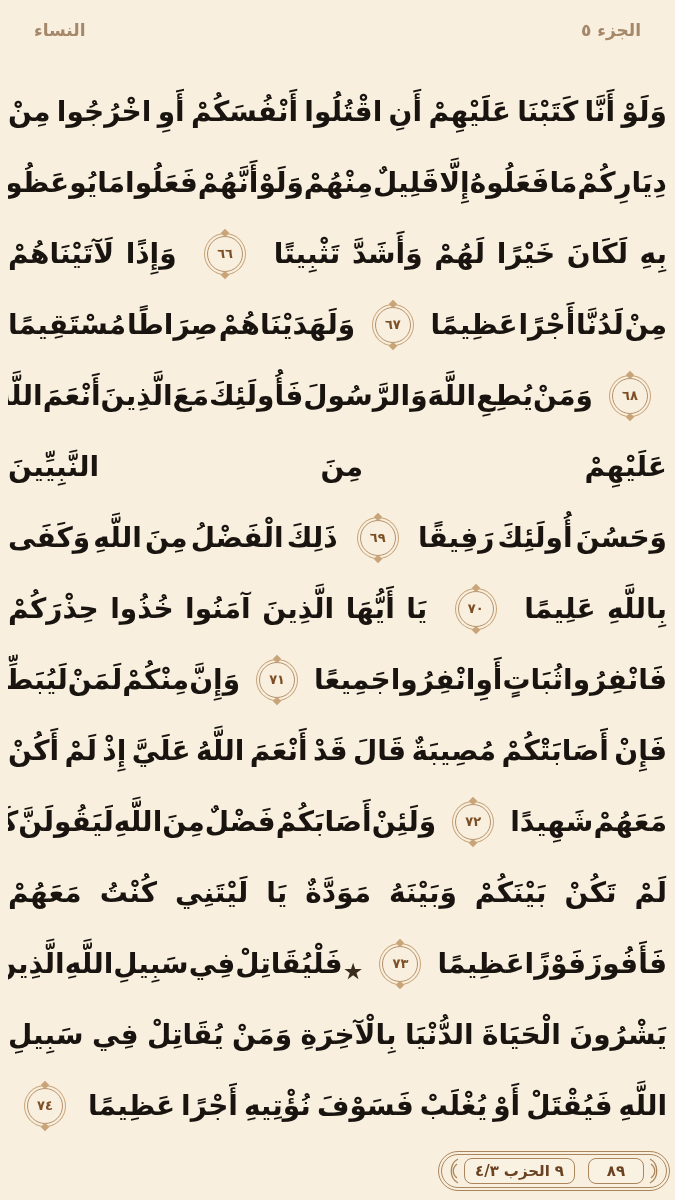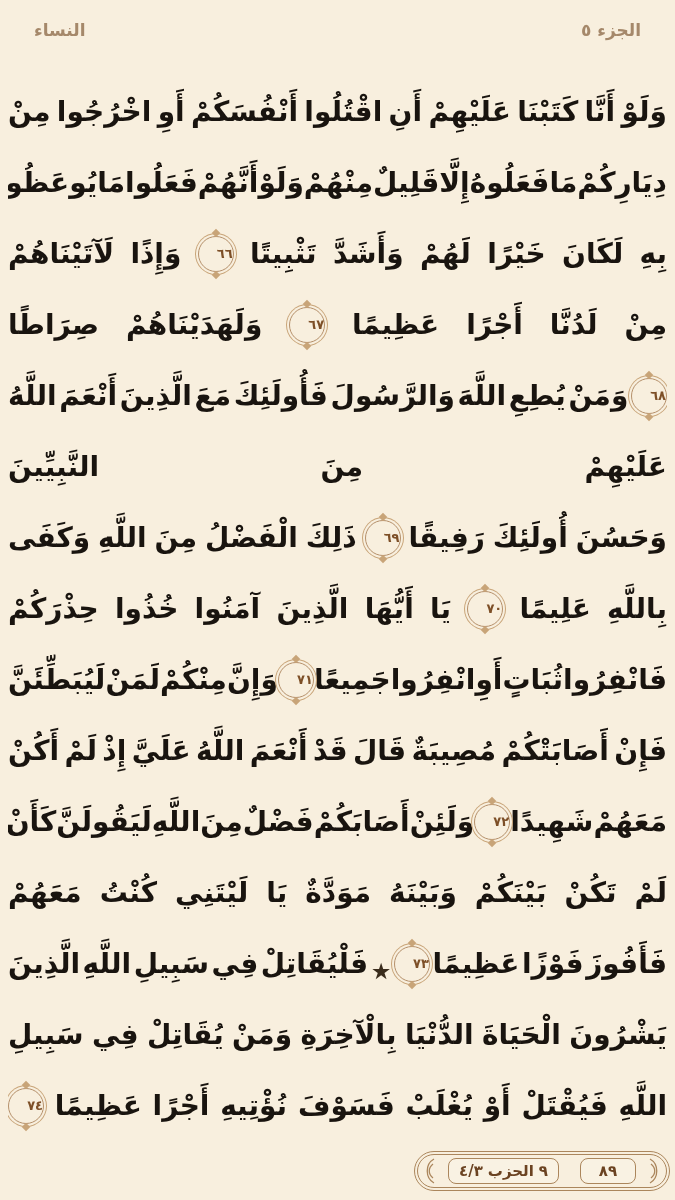--- a/index.html
+++ b/index.html
@@ -19,38 +19,38 @@
   .qline{
     display:flex;direction:rtl;justify-content:space-between;align-items:center;
     height:71px;font-size:28px;font-weight:bold;line-height:1;
     overflow:hidden;color:#19140f;
   }
   .w{flex:0 0 auto;white-space:nowrap;}
   .ayah{
     flex:0 0 auto;position:relative;width:34px;height:34px;border-radius:50%;
     border:1.5px solid #b5906b;
     box-shadow:0 0 0 2px #f8efde,0 0 0 3px #c8a478;
-    display:flex;align-items:center;
-    background:#f8efde;margin:0 0;
+    display:flex;align-items:center;justify-content:center;
+    background:#f8efde;margin:0 19px;
   }
   .ayah::before,.ayah::after{
     content:"";position:absolute;left:50%;width:6px;height:6px;margin-left:-3px;
     background:#c8a478;transform:rotate(45deg);
   }
   .ayah::before{top:-7px;}
   .ayah::after{bottom:-7px;}
   .ayah-num{font-size:13px;font-weight:bold;color:#7d4f27;line-height:1;}
   .rub{
     flex:0 0 auto;font-size:38px;color:#3a2c1c;
     transform:translateY(6px);line-height:0;
   }
   
   .page-footer{position:absolute;right:8px;bottom:12px;}
   .hizb-badge{
-    display:flex;align-items:center;gap:12px;direction:ltr;
+    display:flex;align-items:center;gap:4px;direction:ltr;
     border:1px solid #ab865c;outline:1px solid #ab865c;outline-offset:2.5px;
     border-radius:20px;padding:3px 5px;background:#f8efde;
   }
   .fbox{
     border:1px solid #ab865c;border-radius:8px;background:#f9f2e3;
     padding:3px 10px;font-size:15px;font-weight:bold;color:#6b4322;
     display:flex;align-items:center;gap:5px;line-height:1.2;
   }
   .page-box{min-width:34px;justify-content:center;margin-left:9px;}
   .frac{direction:rtl;unicode-bidi:bidi-override;}
@@ -108,20 +108,21 @@
       <div class="qline">
         <span class="w">مِنْ</span>
         <span class="w">لَدُنَّا</span>
         <span class="w">أَجْرًا</span>
         <span class="w">عَظِيمًا</span>
         <span class="ayah">
           <span class="ayah-num">٦٧</span>
         </span>
         <span class="w">وَلَهَدَيْنَاهُمْ</span>
         <span class="w">صِرَاطًا</span>
+        <span class="w">مُسْتَقِيمًا</span>
       </div>
       <div class="qline">
         <span class="ayah">
           <span class="ayah-num">٦٨</span>
         </span>
         <span class="w">وَمَنْ</span>
         <span class="w">يُطِعِ</span>
         <span class="w">اللَّهَ</span>
         <span class="w">وَالرَّسُولَ</span>
         <span class="w">فَأُولَئِكَ</span>

